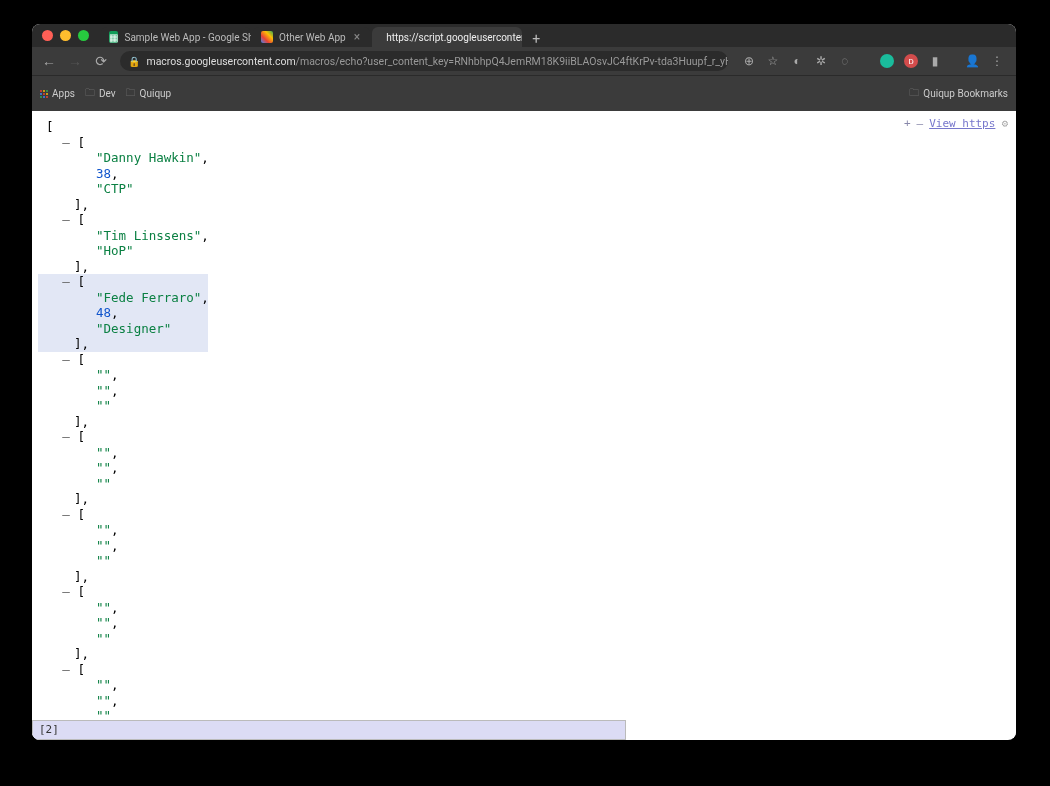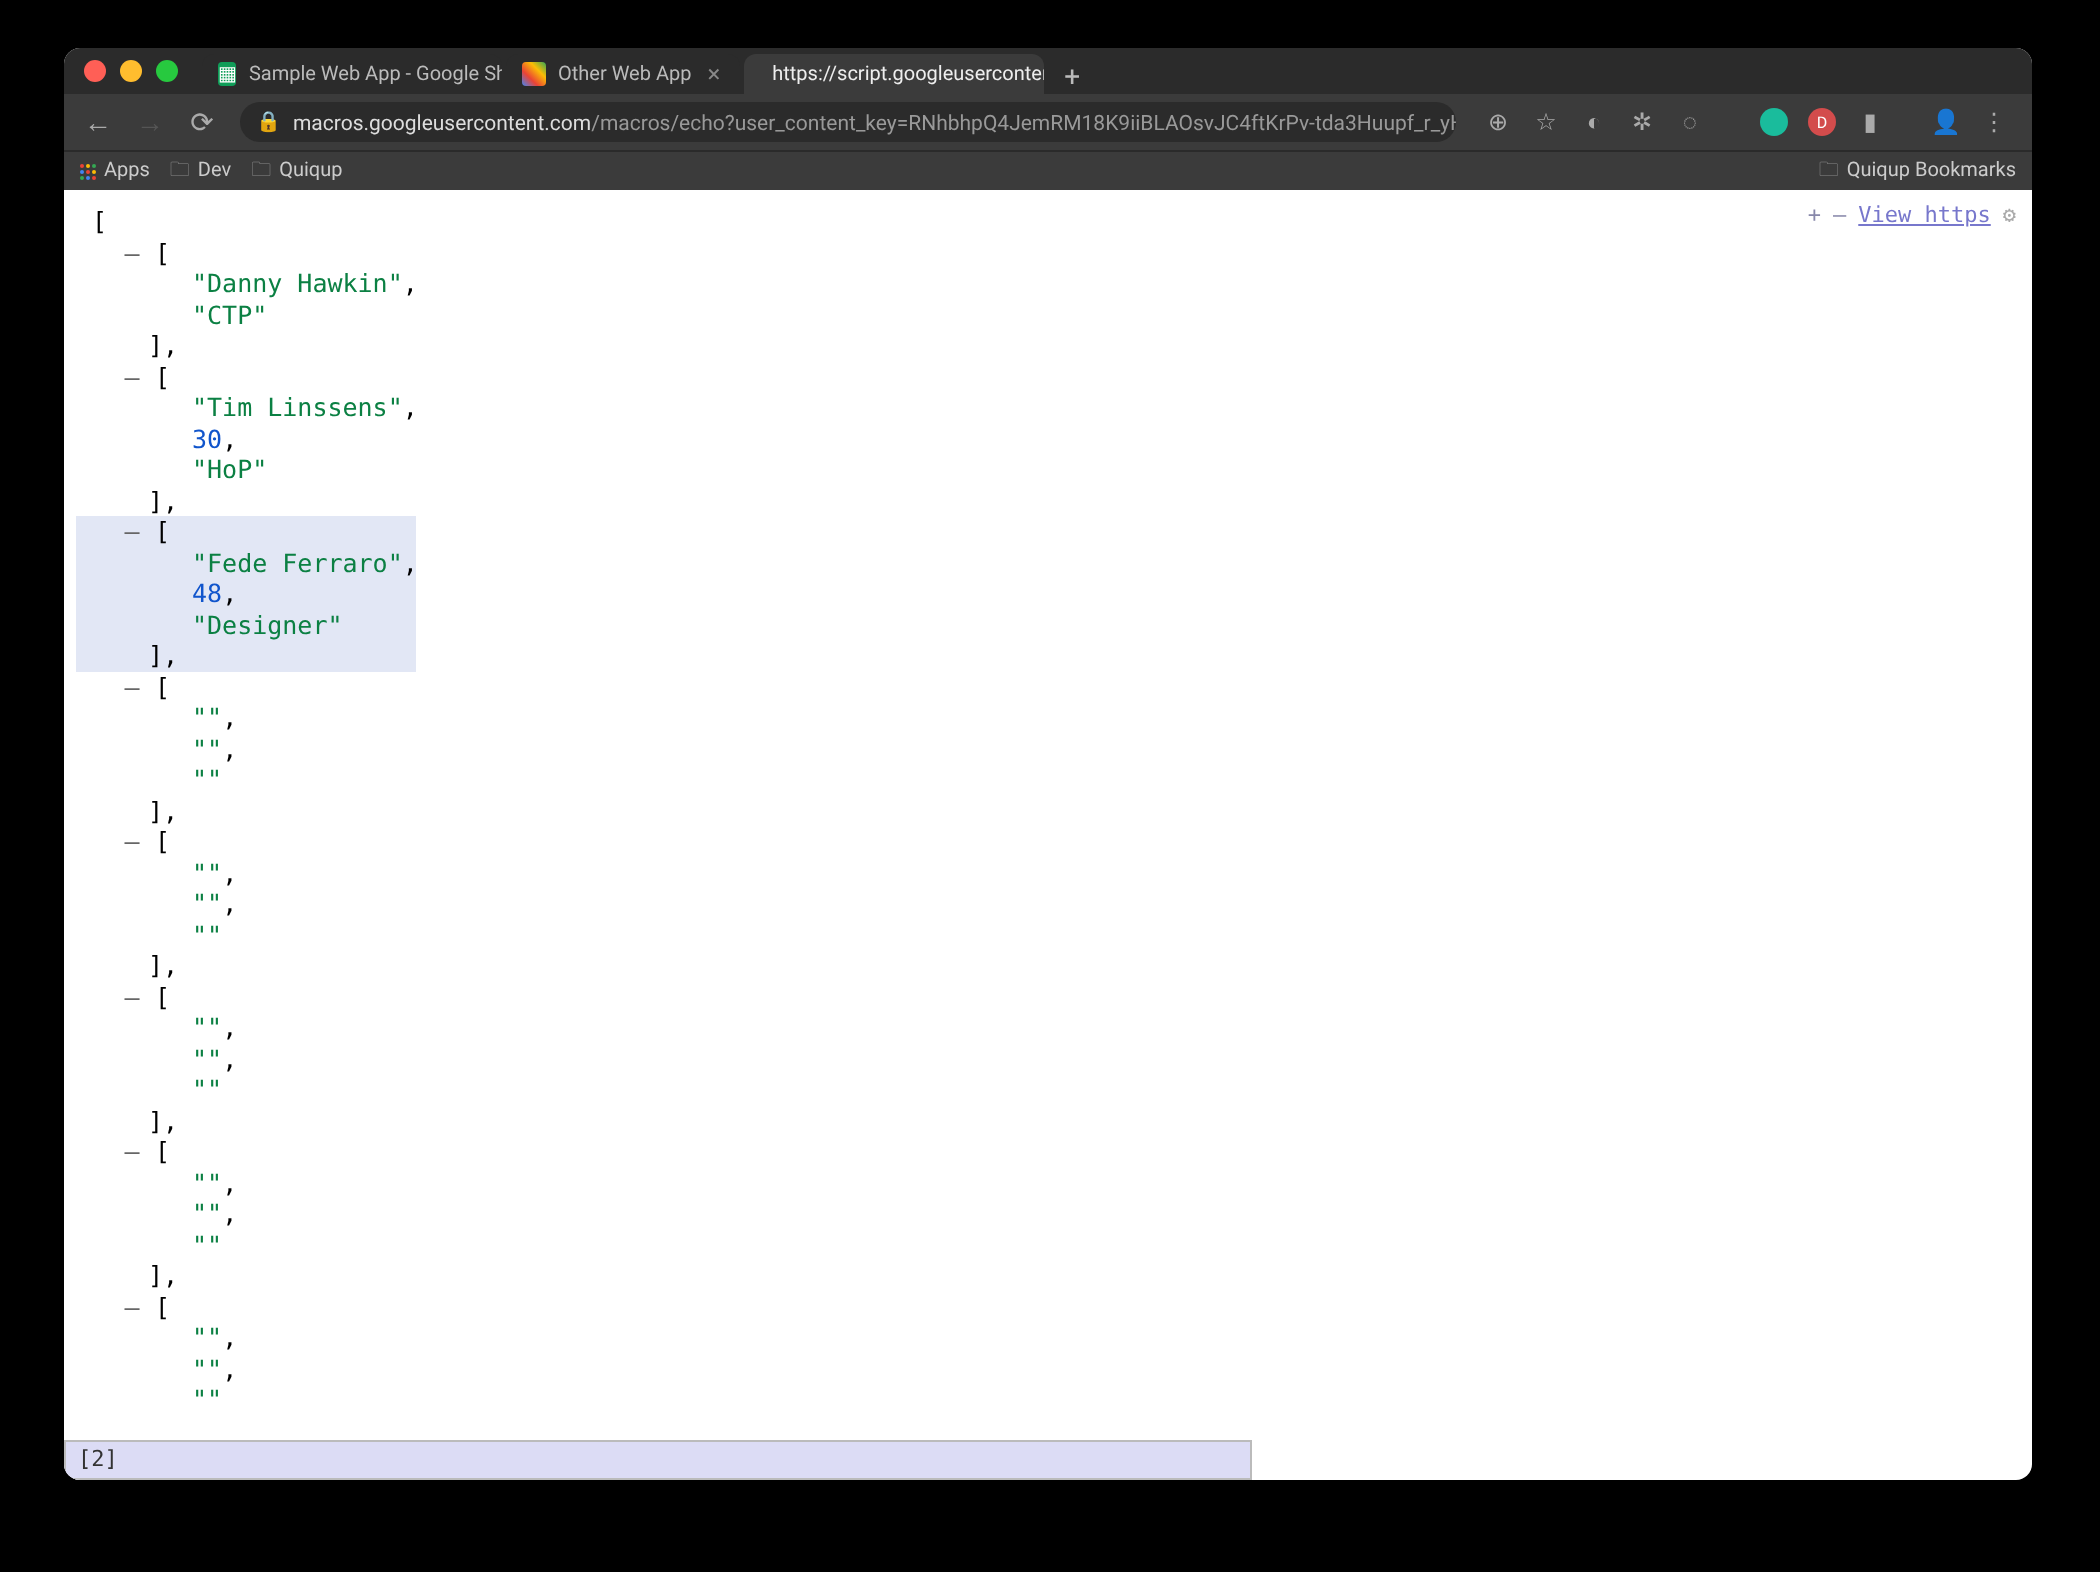--- a/index.html
+++ b/index.html
@@ -85,21 +85,21 @@
       white-space: nowrap;
     }
     .lock-icon { color:#aaa; margin-right:6px; font-size:10px;}
     .url-domain{ color:#ddd;}
     .toolbar-icons { display:flex; gap:10px; align-items:center; padding:0 6px;}
     .tb-icon { width:14px; height:14px; color:#aaa; font-size:12px; display:flex; align-items:center; justify-content:center; border-radius:50%;}
     .tb-icon.round-teal{ background:#1abc9c;}
     .tb-icon.round-red{ background:#d34c4c; color:#fff; font-size:8px;}
     
     .bookmarks-bar {
-      height: 20px;
+      height: 36px;
       background: #3b3b3b;
       border-top: 1px solid #2a2a2a;
       display: flex;
       align-items: center;
       padding: 0 8px;
       font-size: 10px;
       color: #ccc;
       justify-content: space-between;
     }
     .bm-left{display:flex; gap:10px; align-items:center;}
@@ -253,25 +253,25 @@
     <div class="json-tools">
       <span>+</span>
       <span>–</span>
       <a href="#">View https</a>
       <span class="gear">⚙</span>
     </div>
     <div class="json" id="json-root">
         <div class="line ind1"><span class="bracket">[</span></div>
         <div class="line ind2" style=""><span class="dash">–</span> <span class="bracket">[</span></div>
         <div class="line ind3" style=""><span class="str">"Danny Hawkin"</span><span class="bracket">,</span></div>
+        <div class="line ind3" style=""><span class="num">38</span><span class="bracket">,</span></div>
         <div class="line ind3" style=""><span class="str">"CTP"</span></div>
         <div class="line ind2b" style=""><span class="bracket">]</span><span class="bracket">,</span></div>
         <div class="line ind2" style=""><span class="dash">–</span> <span class="bracket">[</span></div>
         <div class="line ind3" style=""><span class="str">"Tim Linssens"</span><span class="bracket">,</span></div>
-        <div class="line ind3" style=""><span class="num">30</span><span class="bracket">,</span></div>
         <div class="line ind3" style=""><span class="str">"HoP"</span></div>
         <div class="line ind2b" style=""><span class="bracket">]</span><span class="bracket">,</span></div>
         <div class="line ind2 hl" style="width:170px;"><span class="dash">–</span> <span class="bracket">[</span></div>
         <div class="line ind3 hl" style="width:170px;"><span class="str">"Fede Ferraro"</span><span class="bracket">,</span></div>
         <div class="line ind3 hl" style="width:170px;"><span class="num">48</span><span class="bracket">,</span></div>
         <div class="line ind3 hl" style="width:170px;"><span class="str">"Designer"</span></div>
         <div class="line ind2b hl" style="width:170px;"><span class="bracket">]</span><span class="bracket">,</span></div>
         <div class="line ind2" style=""><span class="dash">–</span> <span class="bracket">[</span></div>
         <div class="line ind3" style=""><span class="str">""</span><span class="bracket">,</span></div>
         <div class="line ind3" style=""><span class="str">""</span><span class="bracket">,</span></div>

